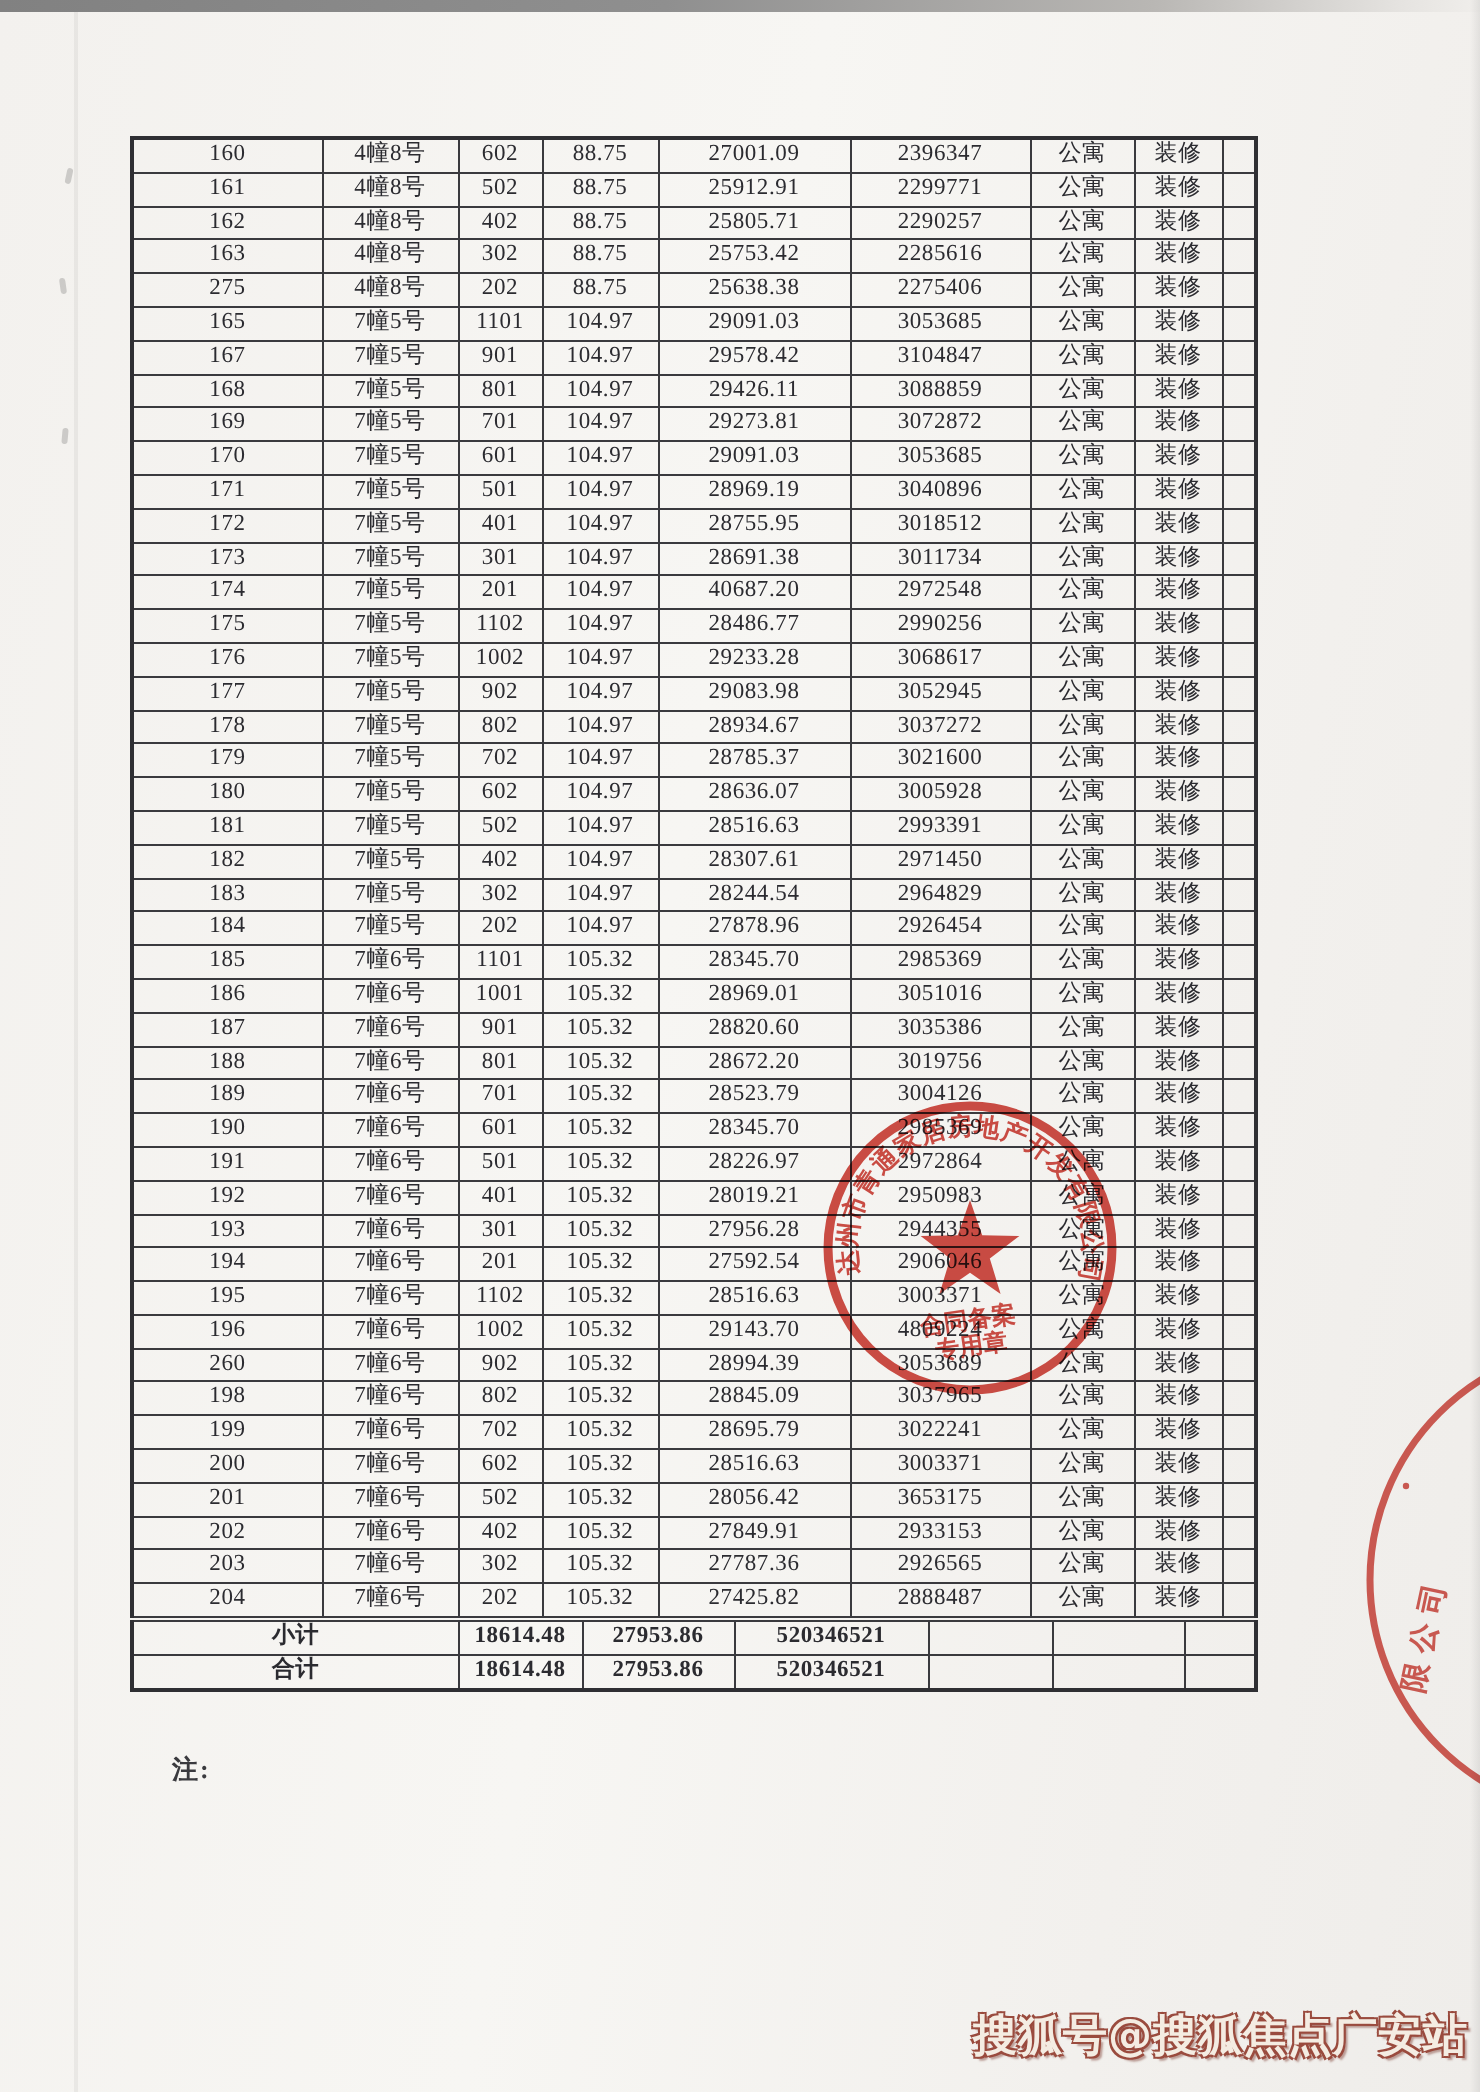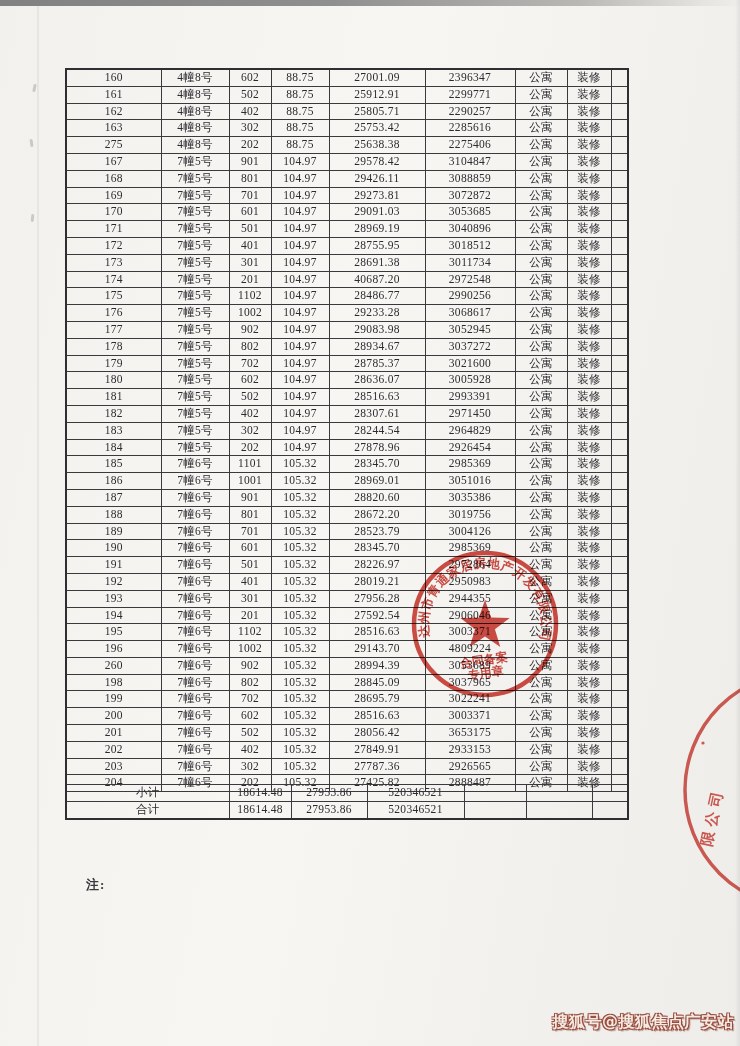--- a/index.html
+++ b/index.html
@@ -34,35 +34,35 @@
     border-collapse:collapse;table-layout:fixed;
     font-size:11.5px;color:#2b2b30;letter-spacing:.3px;
   }
   table.sheet td{
     border:1px solid #3a3a3e;
     text-align:center;vertical-align:middle;
     padding:0;height:15.8px;line-height:15.8px;
     white-space:nowrap;overflow:hidden;
   }
   table.main-rows{top:68px;border:2px solid #2f2f33;border-bottom-width:1px;}
-  table.total-rows{top:784px;border:2px solid #2f2f33;border-top-width:1px;font-weight:normal;}
+  table.total-rows{top:810px;border:2px solid #2f2f33;border-top-width:1px;font-weight:bold;}
   table.total-rows td{height:15.9px;line-height:15.9px;}
   
   .seal{position:absolute;mix-blend-mode:multiply;}
   .seal-main{left:405px;top:542px;width:160px;height:160px;opacity:.82;}
   .seal-edge{left:615px;top:685px;width:125px;height:210px;opacity:.75;}
   
   .note{
     position:absolute;left:86px;top:876px;
     font-size:13px;font-weight:bold;color:#3a3a3e;letter-spacing:1px;
   }
   .watermark{
     position:absolute;right:6px;bottom:13px;
     font-family:"DejaVu Sans","Liberation Sans",sans-serif;
-    font-size:16px;font-weight:bold;letter-spacing:.5px;
+    font-size:22px;font-weight:bold;letter-spacing:.5px;
     color:#f4ece2;
     text-shadow:
       -1px -1px 0 #9a4b3e, 1px -1px 0 #9a4b3e,
       -1px  1px 0 #9a4b3e, 1px  1px 0 #9a4b3e,
       2px 2px 1px rgba(122,56,44,.45);
   }
 </style>
 </head>
 <body>
 
@@ -131,20 +131,31 @@
           <td>装修</td>
           <td></td>
         </tr>
         <tr>
           <td>275</td>
           <td>4幢8号</td>
           <td>202</td>
           <td>88.75</td>
           <td>25638.38</td>
           <td>2275406</td>
+          <td>公寓</td>
+          <td>装修</td>
+          <td></td>
+        </tr>
+        <tr>
+          <td>165</td>
+          <td>7幢5号</td>
+          <td>1101</td>
+          <td>104.97</td>
+          <td>29091.03</td>
+          <td>3053685</td>
           <td>公寓</td>
           <td>装修</td>
           <td></td>
         </tr>
         <tr>
           <td>167</td>
           <td>7幢5号</td>
           <td>901</td>
           <td>104.97</td>
           <td>29578.42</td>

